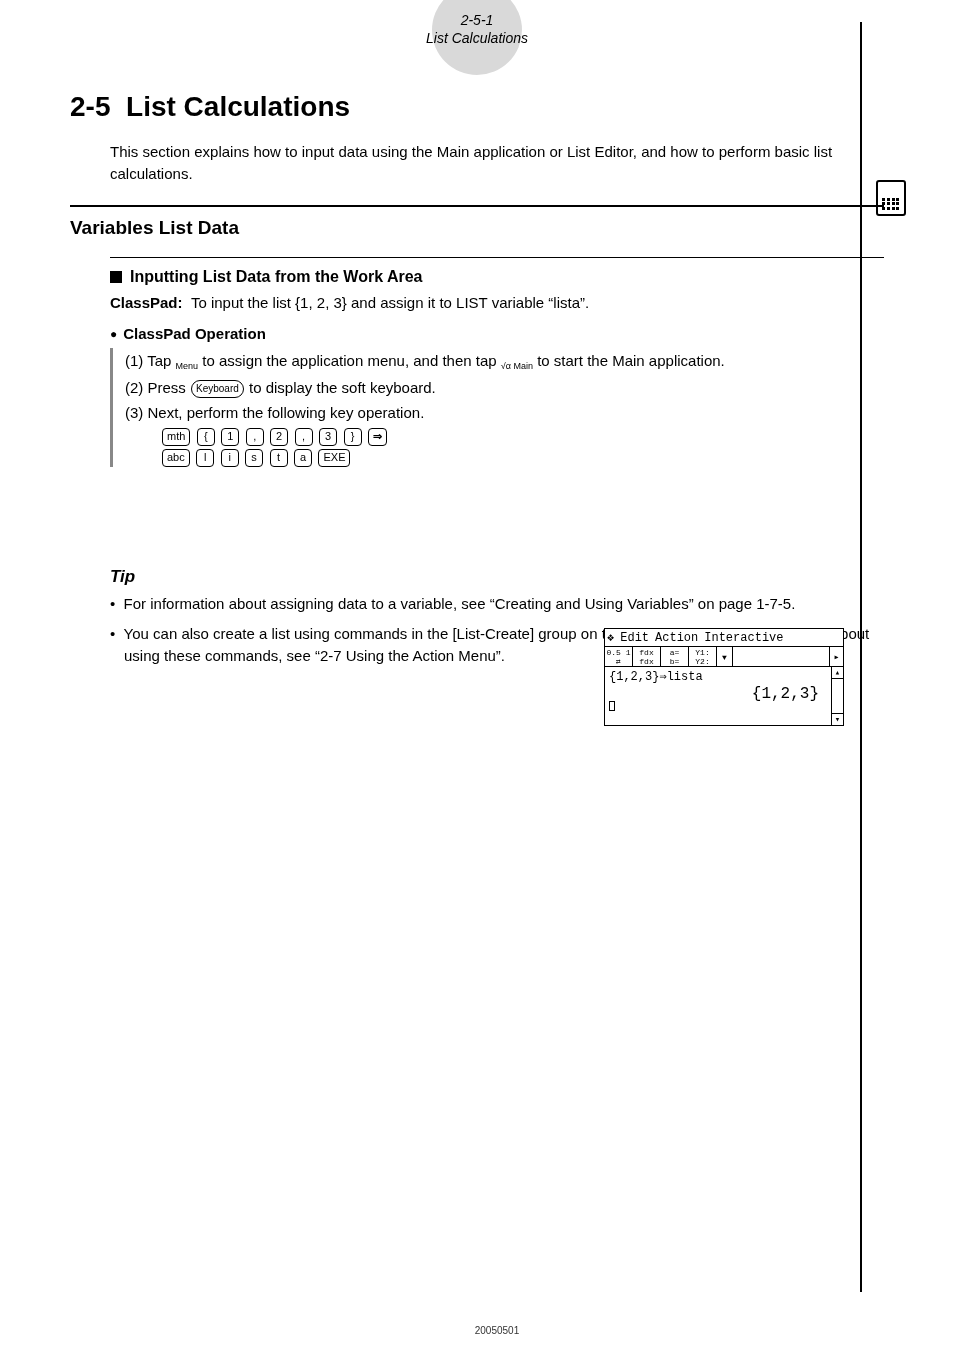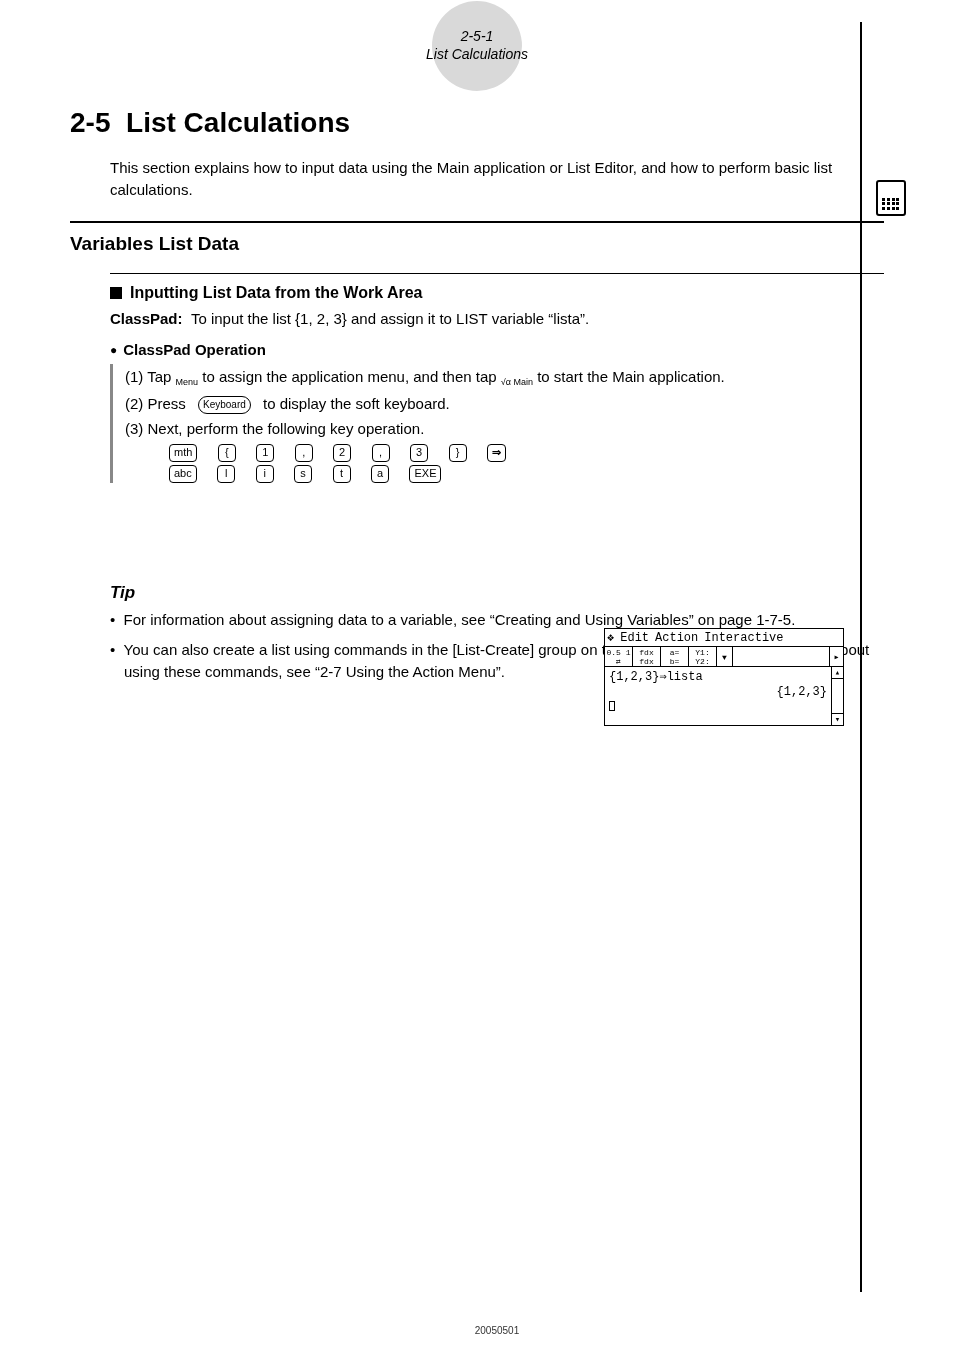--- a/index.html
+++ b/index.html
@@ -8,21 +8,21 @@
     padding: 0;
     font-family: Arial, Helvetica, sans-serif;
     background: #fff;
     color: #000;
     width: 954px;
   }
   .page {
     position: relative;
     width: 954px;
     min-height: 1352px;
-    padding: 28px 70px 10px 70px;
+    padding: 12px 70px 10px 70px;
   }
   .side-rule {
     position: absolute;
     top: 22px;
     right: 92px;
     width: 2px;
     height: 1270px;
     background: #000;
   }
   .side-icon {
@@ -136,21 +136,21 @@
     display:inline-block;
     border:1.5px solid #000;
     border-radius:4px;
     padding:0 4px;
     min-width:18px;
     height:18px;
     line-height:15px;
     font-size:11px;
     text-align:center;
     vertical-align:middle;
-    margin:0 8px;
+    margin:0 1px;
     font-family: Arial, sans-serif;
   }
   .key-wide { min-width:36px; border-radius:10px; font-size:10px; }
   .key-arrow { font-weight:bold; }
   .keyrow { margin-left: 36px; margin-top:2px; margin-bottom:2px; }
 
   .screenshot {
     position:absolute;
     right:110px;
     width:240px;
@@ -181,21 +181,21 @@
     line-height:9px;
     text-align:center;
     padding-top:1px;
     overflow:hidden;
   }
   .ss-tool.dd { width:16px; display:flex; align-items:center; justify-content:center; }
   .ss-toolbar .spacer { flex:1; }
   .ss-toolbar .scrollr { width:14px; border-left:1px solid #000; display:flex; align-items:center; justify-content:center; font-size:10px; }
   .ss-body { position:relative; height:58px; padding:2px 14px 2px 4px; }
   .ss-body .line1 { font-size:12px; }
-  .ss-body .result { position:absolute; right:16px; top:18px; font-size:12px; }
+  .ss-body .result { position:absolute; right:24px; top:18px; font-size:16px; }
   .ss-body .cursor { position:absolute; left:4px; top:34px; width:6px; height:10px; border:1px solid #000; }
   .ss-vscroll { position:absolute; right:0; top:38px; bottom:0; width:12px; border-left:1px solid #000; }
   .ss-vscroll .up, .ss-vscroll .dn { height:12px; border-bottom:1px solid #000; text-align:center; font-size:9px; line-height:12px; }
   .ss-vscroll .dn { position:absolute; bottom:0; left:0; right:0; border-top:1px solid #000; border-bottom:none; }
 
   .tip-block { margin: 100px 0 0 40px; }
   .tip-head { font-style: italic; font-weight:bold; font-size:17px; margin-bottom:6px; }
   .tip-item { font-size:15px; line-height:1.45; margin-bottom:8px; padding-left:14px; text-indent:-14px; }
   .tip-item::before { content:"\2022\00a0\00a0"; }
 

